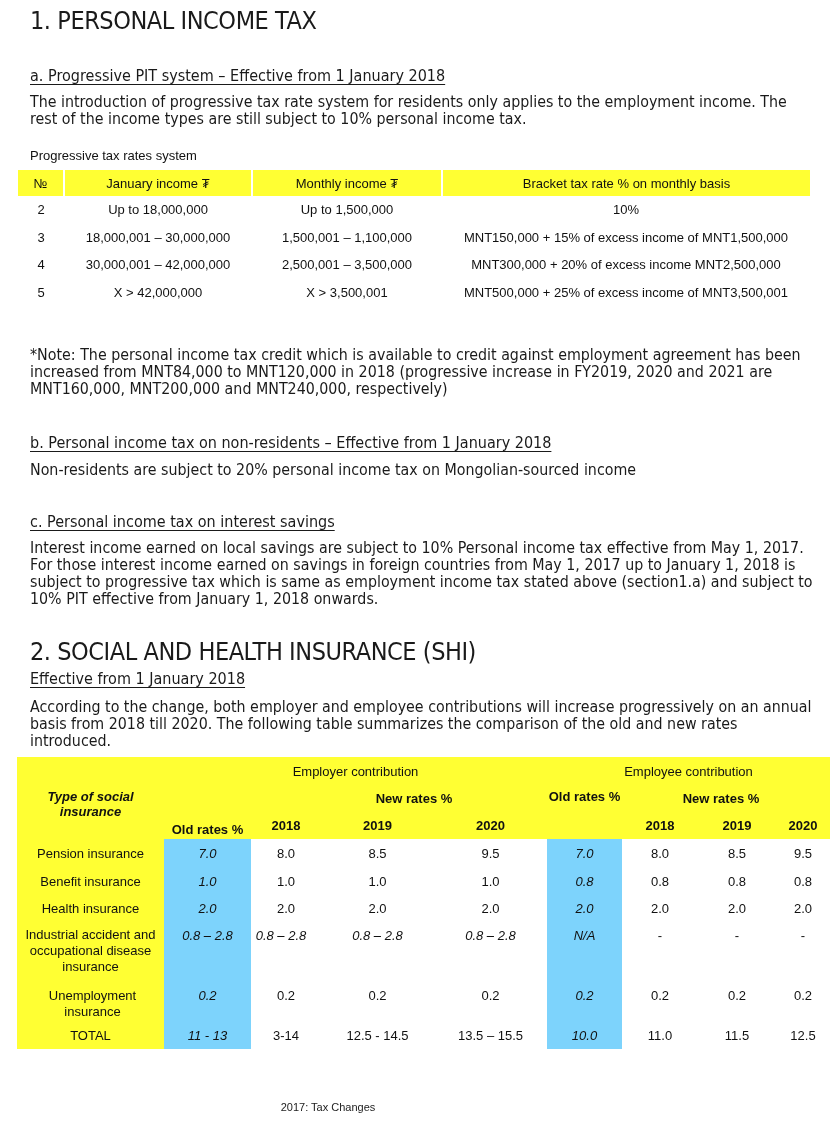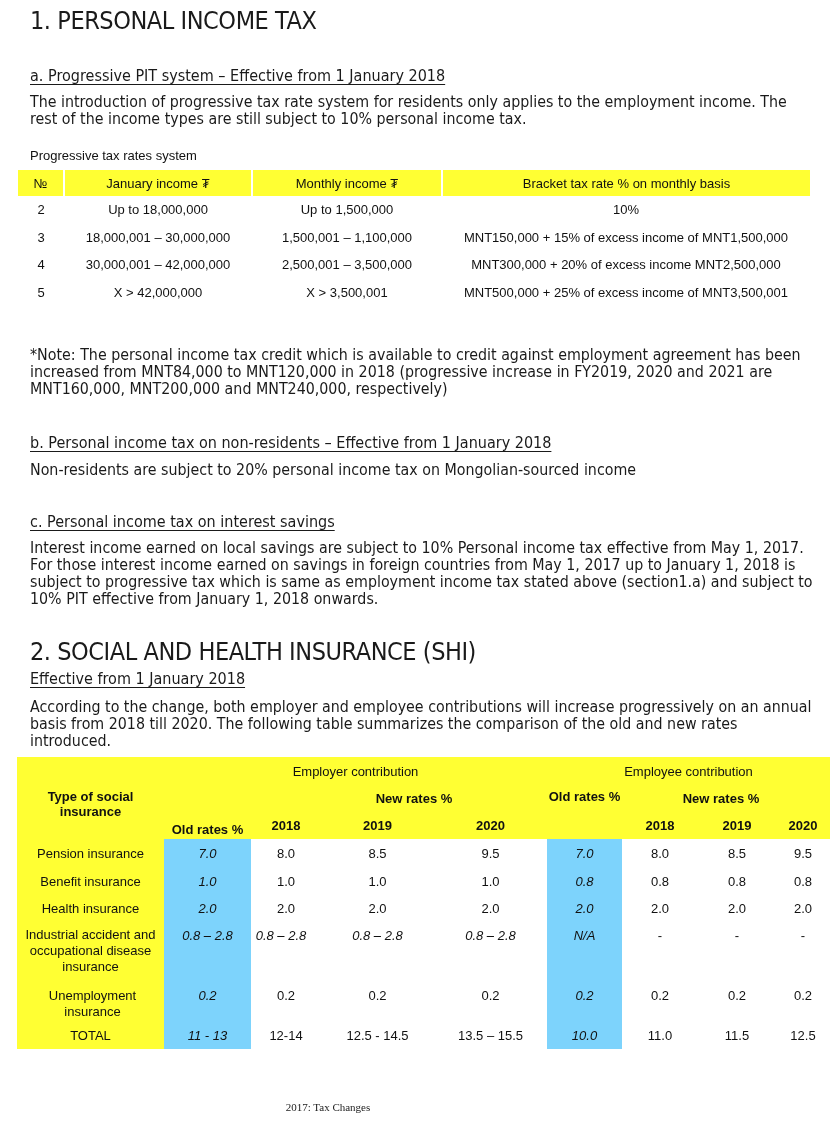--- a/index.html
+++ b/index.html
@@ -13,21 +13,21 @@
   .pit th:last-child { border-right: none; text-align: center; }
   .pit td { text-align: center; height: 27.5px; padding: 0; }
   .shi { position: absolute; left: 17px; top: 757px; width: 813px; border-collapse: collapse; font-family: "Liberation Sans", sans-serif; font-size: 13px; }
   .shi td, .shi th { padding: 0; text-align: center; }
   .shi .yh { background: #ffff33; }
   .shi th { font-weight: 700; }
   .shi .grp { font-weight: 400; height: 28px; }
   .shi .gray { background: #7dd3fc; font-style: italic; }
   .shi .rowlabel { background: #ffff33; }
   .shi tbody td { vertical-align: top; padding-top: 7px; }
-  .footer { position: absolute; top: 1101px; left: 0; width: 656px; text-align: center; font-family: Liberation Serif, serif; font-size: 11px; color: #222; }
+  .footer { position: absolute; top: 1101px; left: 0; width: 656px; text-align: center; font-family: Liberation Sans, sans-serif; font-size: 11px; color: #222; }
 </style>
 </head>
 <body>
 
 <div class="h1" style="top:6px;">1. PERSONAL INCOME TAX</div>
 
 <div class="sub" style="top:66px;">a. Progressive PIT system – Effective from 1 January 2018</div>
 <div class="para" style="top:93px;">The introduction of progressive tax rate system for residents only applies to the employment income. The rest of the income types are still subject to 10% personal income tax.</div>
 
 <div class="caption">Progressive tax rates system</div>
@@ -94,21 +94,21 @@
       <col style="width:70px">
       <col style="width:113px">
       <col style="width:113px">
     <col style="width:75px">
       <col style="width:76px">
       <col style="width:78px">
       <col style="width:54px">
   </colgroup>
   <thead>
     <tr>
-      <th class="yh" rowspan="3" style="padding-top:12px;">Type of social insurance</th>
+      <th class="yh" rowspan="3" style="padding-top:12px;font-style:italic;">Type of social insurance</th>
       <th class="yh grp" colspan="4">Employer contribution</th>
       <th class="yh grp" colspan="4">Employee contribution</th>
     </tr>
     <tr>
       <th class="yh" rowspan="2" style="vertical-align:bottom;padding-bottom:2px;">Old rates %</th>
       <th class="yh" colspan="3" style="height:26px;padding-left:30px;">New rates %</th>
       <th class="yh" rowspan="2" style="vertical-align:top;padding-top:4px;">Old rates %</th>
       <th class="yh" colspan="3" style="padding-right:10px;">New rates %</th>
     </tr>
     <tr>
@@ -172,21 +172,21 @@
       <td>0.2</td>
       <td>0.2</td>
       <td class="gray">0.2</td>
       <td>0.2</td>
       <td>0.2</td>
       <td>0.2</td>
     </tr>
     <tr style="height:28px;">
       <td class="rowlabel">TOTAL</td>
       <td class="gray">11 - 13</td>
-      <td>12-14</td>
+      <td>3-14</td>
       <td>12.5 - 14.5</td>
       <td>13.5 – 15.5</td>
       <td class="gray">10.0</td>
       <td>11.0</td>
       <td>11.5</td>
       <td>12.5</td>
     </tr>
   </tbody>
 </table>
 

